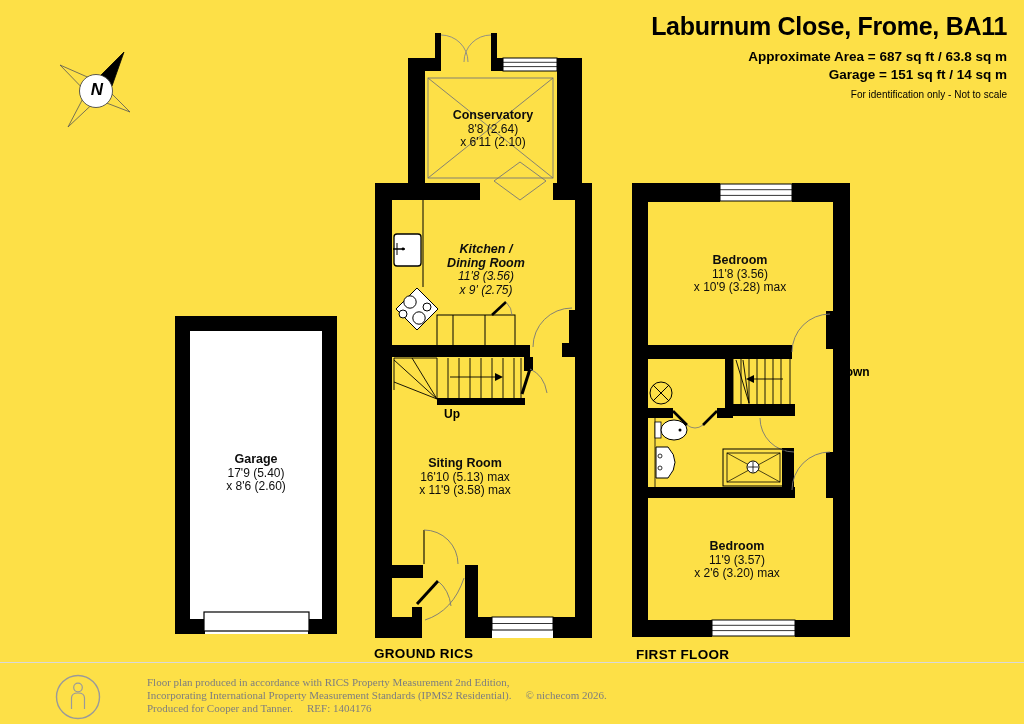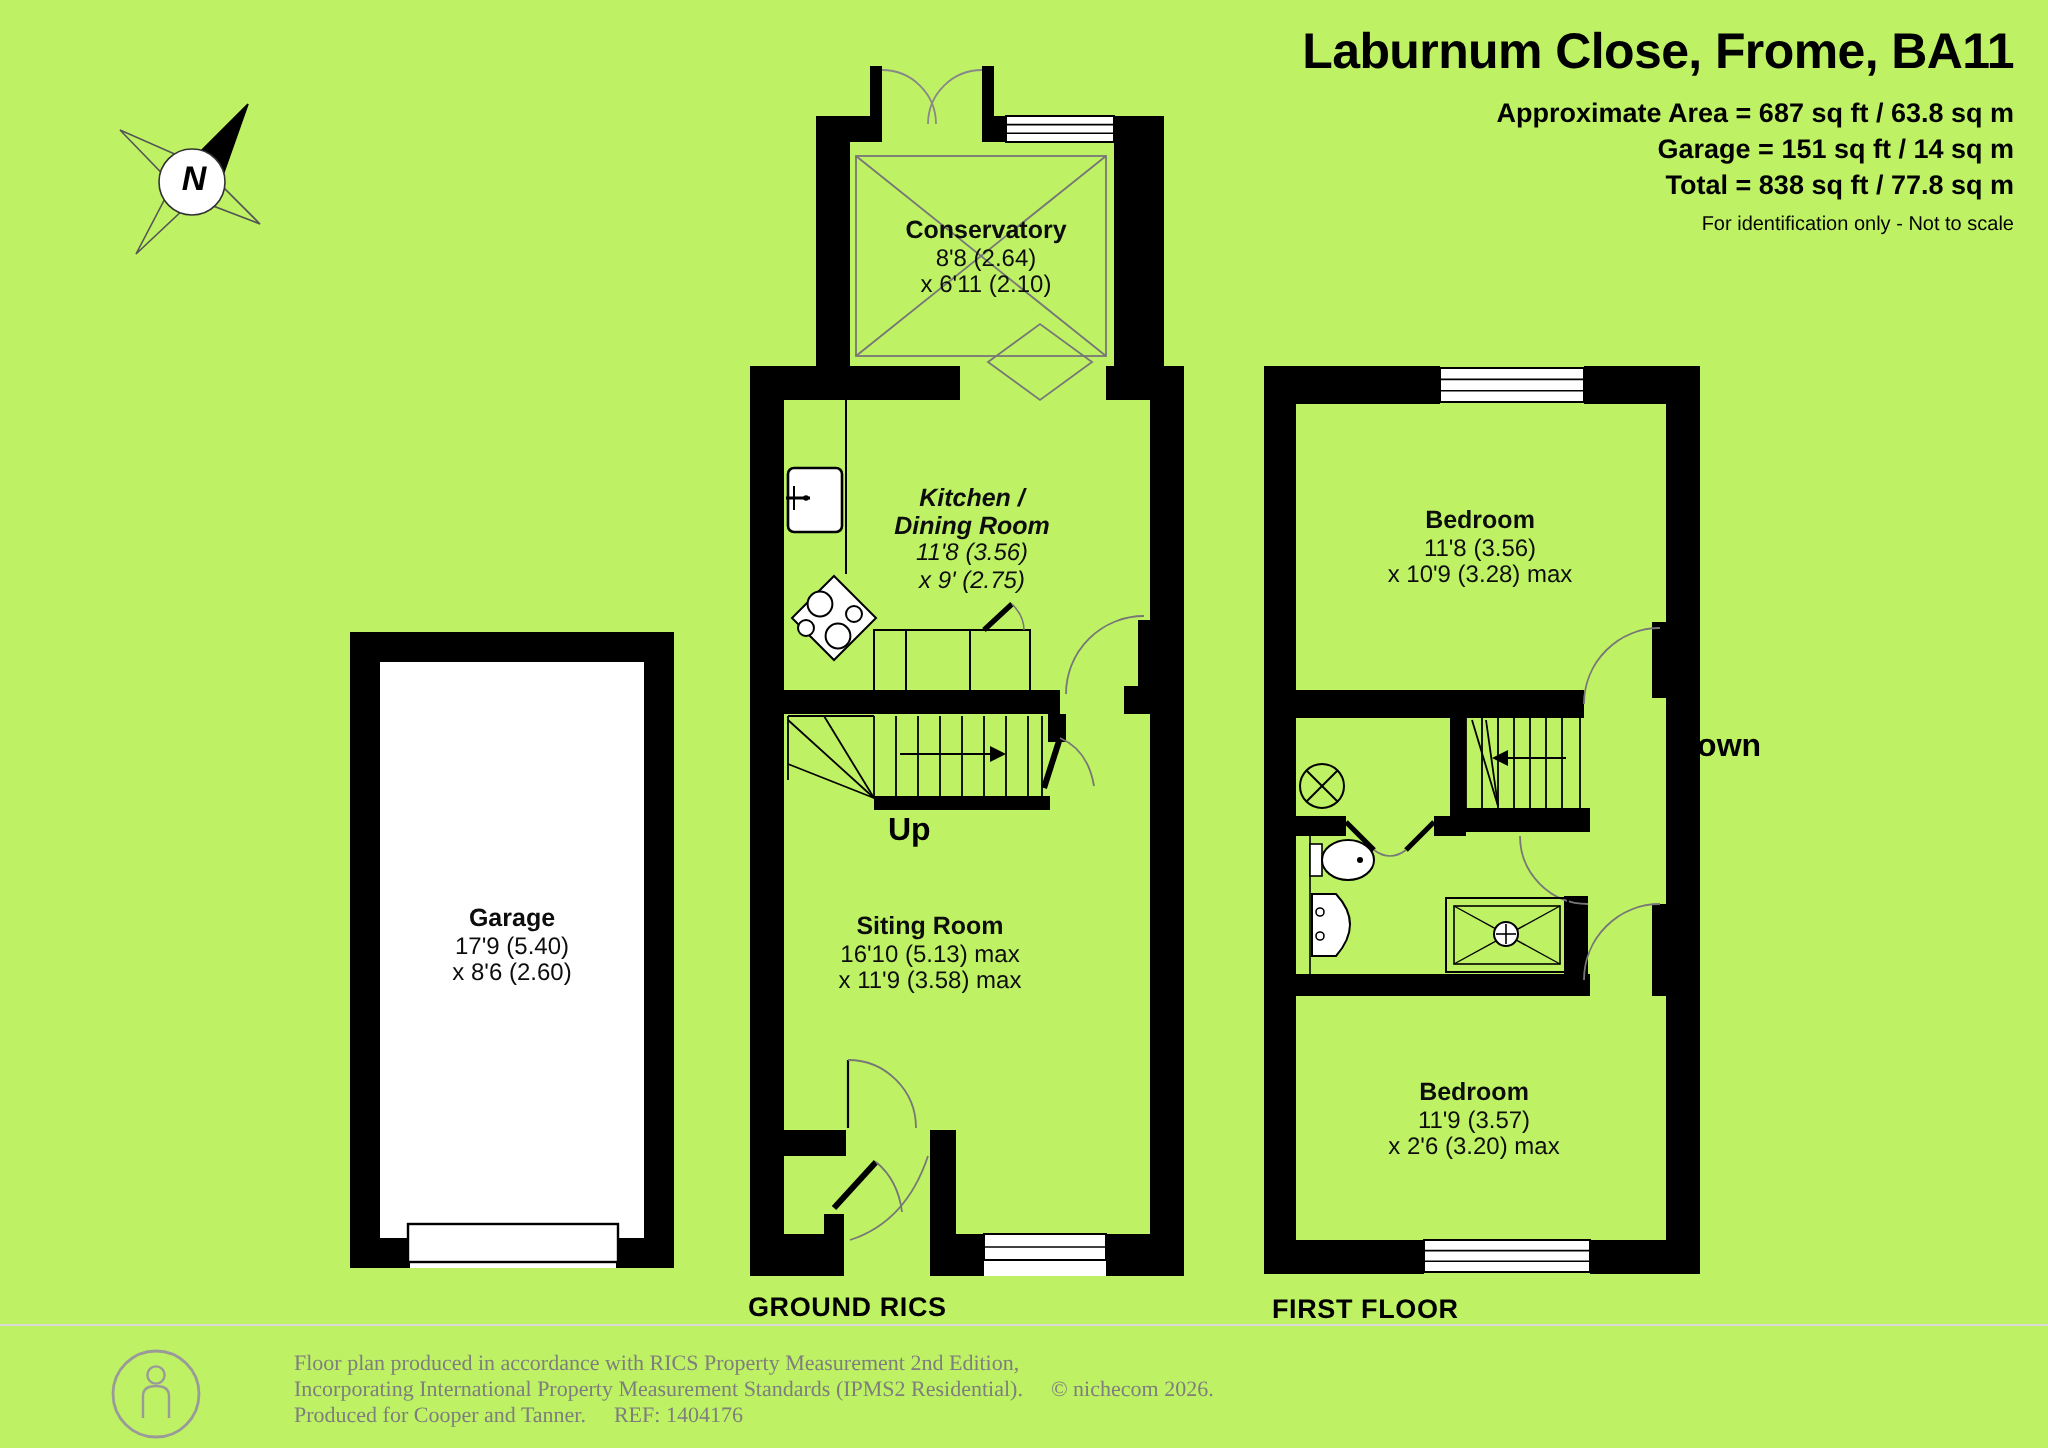--- a/index.html
+++ b/index.html
@@ -1,26 +1,26 @@
 <!DOCTYPE html>
 <html><head>
 <meta charset="utf-8">
 <style>
   html,body{margin:0;padding:0;background:#fff;}
-  #page{position:relative;width:1024px;height:724px;background:#bef264;overflow:hidden;
+  #page{position:relative;width:1024px;height:724px;background:#fde047;overflow:hidden;
         font-family:"Liberation Sans", sans-serif;color:#111;}
   #plan-svg{position:absolute;left:0;top:0;}
   .hdr{position:absolute;top:12px;right:17px;text-align:right;}
   .hdr-title{font-size:25px;font-weight:bold;letter-spacing:-0.3px;color:#000;}
   .hdr-line{font-size:13.5px;font-weight:bold;color:#000;line-height:18px;}
   .hdr-lines{margin-top:7px;}
   .hdr-disc{font-size:10px;color:#000;margin-top:5px;}
   .room-label{position:absolute;width:170px;text-align:center;font-size:12px;line-height:13.5px;color:#0d0d0d;}
   .rname{font-weight:bold;font-size:12.5px;}
-  .stair-label{position:absolute;font-size:16px;font-weight:bold;color:#000;padding-left:40px;}
+  .stair-label{position:absolute;font-size:12px;font-weight:bold;color:#000;padding-left:40px;}
   .floor-label{position:absolute;font-size:13.5px;font-weight:bold;letter-spacing:0.3px;color:#000;}
   .compass-n{position:absolute;left:86px;top:80px;width:22px;text-align:center;
              font-style:italic;font-weight:bold;font-size:17px;color:#000;}
   .footer-sep{position:absolute;left:0;right:0;top:662px;height:1px;background:#d9d9d9;}
   .footer-text{position:absolute;left:147px;top:676px;font-size:11px;line-height:13.2px;color:#7e7e7e;font-family:Liberation Serif, serif;}
   .footer-row{white-space:nowrap;}
   .footer-row .sp{margin-left:14px;}
 </style>
 </head>
 <body>
@@ -247,21 +247,20 @@
     <circle cx="78" cy="687.5" r="4.3" stroke-width="1.2"></circle>
     <path d="M71.5,709 L71.5,698 Q71.5,693 78,693 Q84.5,693 84.5,698 L84.5,709" stroke-width="1.2"></path>
   </g>
 </svg>
 
   <div class="hdr">
     <div class="hdr-title">Laburnum Close, Frome, BA11</div>
     <div class="hdr-lines">
       <div class="hdr-line">Approximate Area = 687 sq ft / 63.8 sq m</div>
       <div class="hdr-line">Garage = 151 sq ft / 14 sq m</div>
-      <div class="hdr-line">Total = 838 sq ft / 77.8 sq m</div>
     </div>
     <div class="hdr-disc">For identification only - Not to scale</div>
   </div>
 
   <div class="compass-n">N</div>
 
   <div class="room-label" style="left:408px;top:109px;">
     <div class="rname">Conservatory</div>
     <div>8'8 (2.64)</div>
     <div>x 6'11 (2.10)</div>

